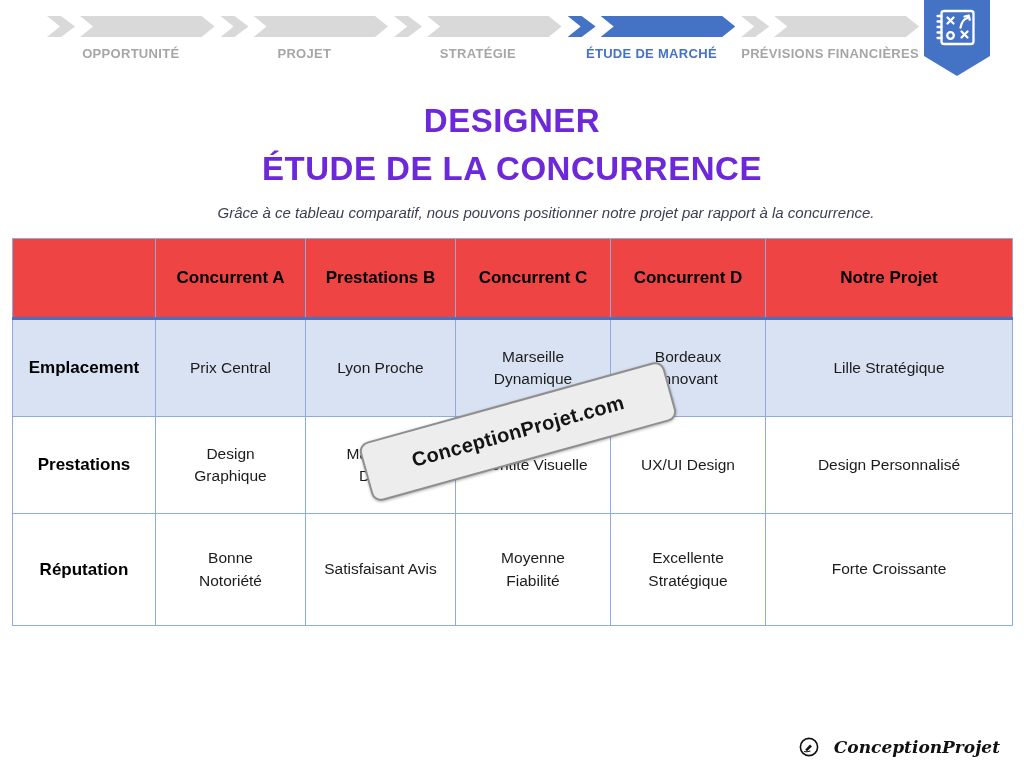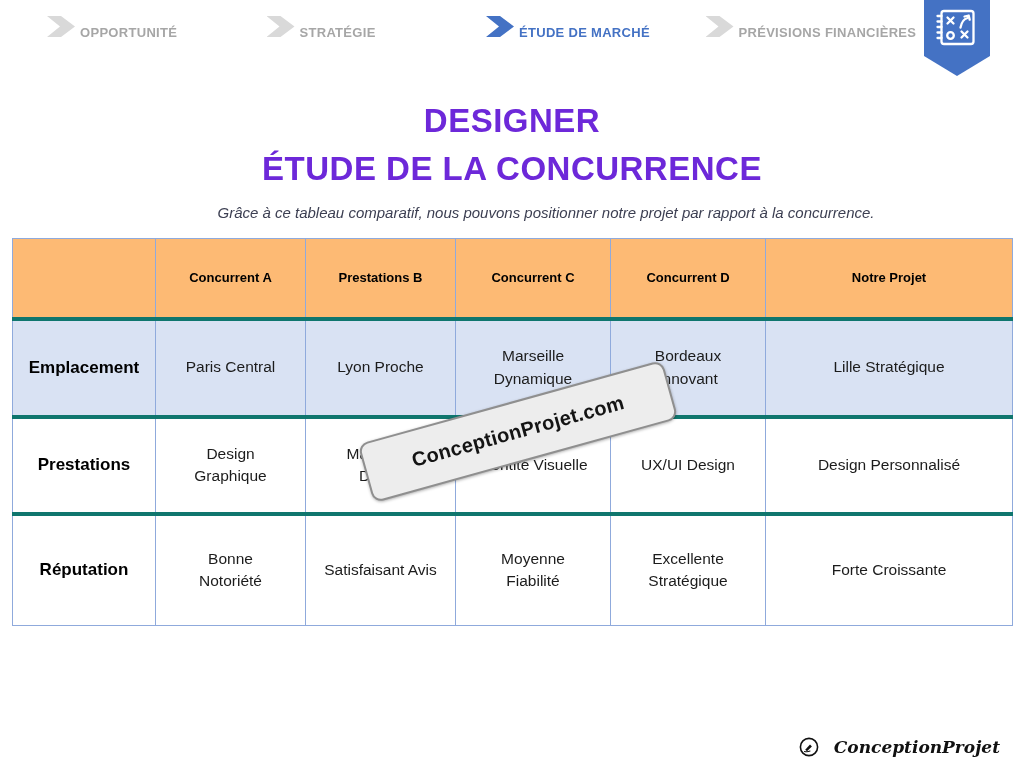--- a/index.html
+++ b/index.html
@@ -1,21 +1,21 @@
 <!DOCTYPE html>
 <html><head>
 <meta charset="utf-8">
 <style>
   html,body{margin:0;padding:0;background:#fff;}
   body{width:1024px;height:768px;position:relative;overflow:hidden;
        font-family:"Liberation Sans","DejaVu Sans",sans-serif;}
 
   
   .stepper{position:absolute;left:47px;top:16px;width:872px;display:flex;gap:6px;}
-  .step{flex:1;display:flex;flex-direction:row;cursor:default;}
+  .step{flex:1;display:flex;flex-direction:column;cursor:default;}
   .step-shape{display:flex;height:21px;}
   .step-accent{width:28px;background:#D9D9D9;
      clip-path:polygon(0 0,14px 0,28px 50%,14px 100%,0 100%,13px 50%);}
   .step-band{flex:1;margin-left:5px;background:#D9D9D9;
      clip-path:polygon(0 0,calc(100% - 13px) 0,100% 50%,calc(100% - 13px) 100%,0 100%,13px 50%);}
   .step-label{margin-top:9px;text-align:center;font-weight:bold;font-size:13px;
      color:#A6A6A6;letter-spacing:.3px;white-space:nowrap;}
   .step--active .step-accent,.step--active .step-band{background:#4472C4;}
   .step--active .step-label{color:#4472C4;}
 
@@ -25,22 +25,22 @@
   .title{position:absolute;top:97px;left:0;width:100%;text-align:center;
      color:#6d28d9;font-weight:bold;font-size:33px;line-height:48px;letter-spacing:.5px;}
   .subtitle{position:absolute;top:204px;left:0;width:100%;text-align:center;
      font-style:italic;font-size:15px;color:#3c3f52;margin-left:34px;}
 
   
   .table-wrap{position:absolute;left:12px;top:238px;width:1000px;}
   table{border-collapse:collapse;table-layout:fixed;width:1000px;}
   th,td{border:1px solid #8FAADC;text-align:center;vertical-align:middle;padding:4px 10px;}
   thead tr{height:80px;border-bottom:3px solid #4472C4;}
-  thead th{font-size:13px;font-weight:bold;color:#000;background:#fdba74;}
-  tbody tr{border-top:4px solid #0f766e;}
+  thead th{font-size:17px;font-weight:bold;color:#000;background:#ef4444;}
+  tbody tr{border-top:1px solid #0f766e;}
   tbody th{font-size:17px;font-weight:bold;color:#000;}
   td{font-size:15.5px;color:#1c1c1c;white-space:pre-line;line-height:1.45;}
   tr.r1{height:98px}tr.r2{height:97px}tr.r3{height:97px}tr.r4{height:112px}
   tr.row-alt th,tr.row-alt td{background:#D9E2F3;}
 
   
   .watermark{position:absolute;left:360px;top:401px;width:312px;height:57px;
      background:#EDEDED;border:2px solid #8f8f8f;border-radius:10px;
      transform:rotate(-15.5deg);display:flex;align-items:center;justify-content:center;
      box-shadow:0 1px 3px rgba(0,0,0,.3);z-index:5;}
@@ -54,20 +54,27 @@
 </head>
 <body>
 
 <div class="stepper">
   <div class="step">
     <div class="step-shape">
       <span class="step-accent"></span>
       <span class="step-band"></span>
     </div>
     <span class="step-label">OPPORTUNITÉ</span>
+  </div>
+  <div class="step">
+    <div class="step-shape">
+      <span class="step-accent"></span>
+      <span class="step-band"></span>
+    </div>
+    <span class="step-label">PROJET</span>
   </div>
   <div class="step">
     <div class="step-shape">
       <span class="step-accent"></span>
       <span class="step-band"></span>
     </div>
     <span class="step-label">STRATÉGIE</span>
   </div>
   <div class="step step--active">
     <div class="step-shape">
@@ -122,21 +129,21 @@
         <th>Concurrent A</th>
         <th>Prestations B</th>
         <th>Concurrent C</th>
         <th>Concurrent D</th>
         <th>Notre Projet</th>
       </tr>
     </thead>
     <tbody>
       <tr class="r1 row-alt">
         <th>Emplacement</th>
-        <td>Paris Central</td>
+        <td>Prix Central</td>
         <td>Lyon Proche</td>
         <td>Marseille
 Dynamique</td>
         <td>Bordeaux
 Innovant</td>
         <td>Lille Stratégique</td>
       </tr>
       <tr class="r2">
         <th>Prestations</th>
         <td>Design

